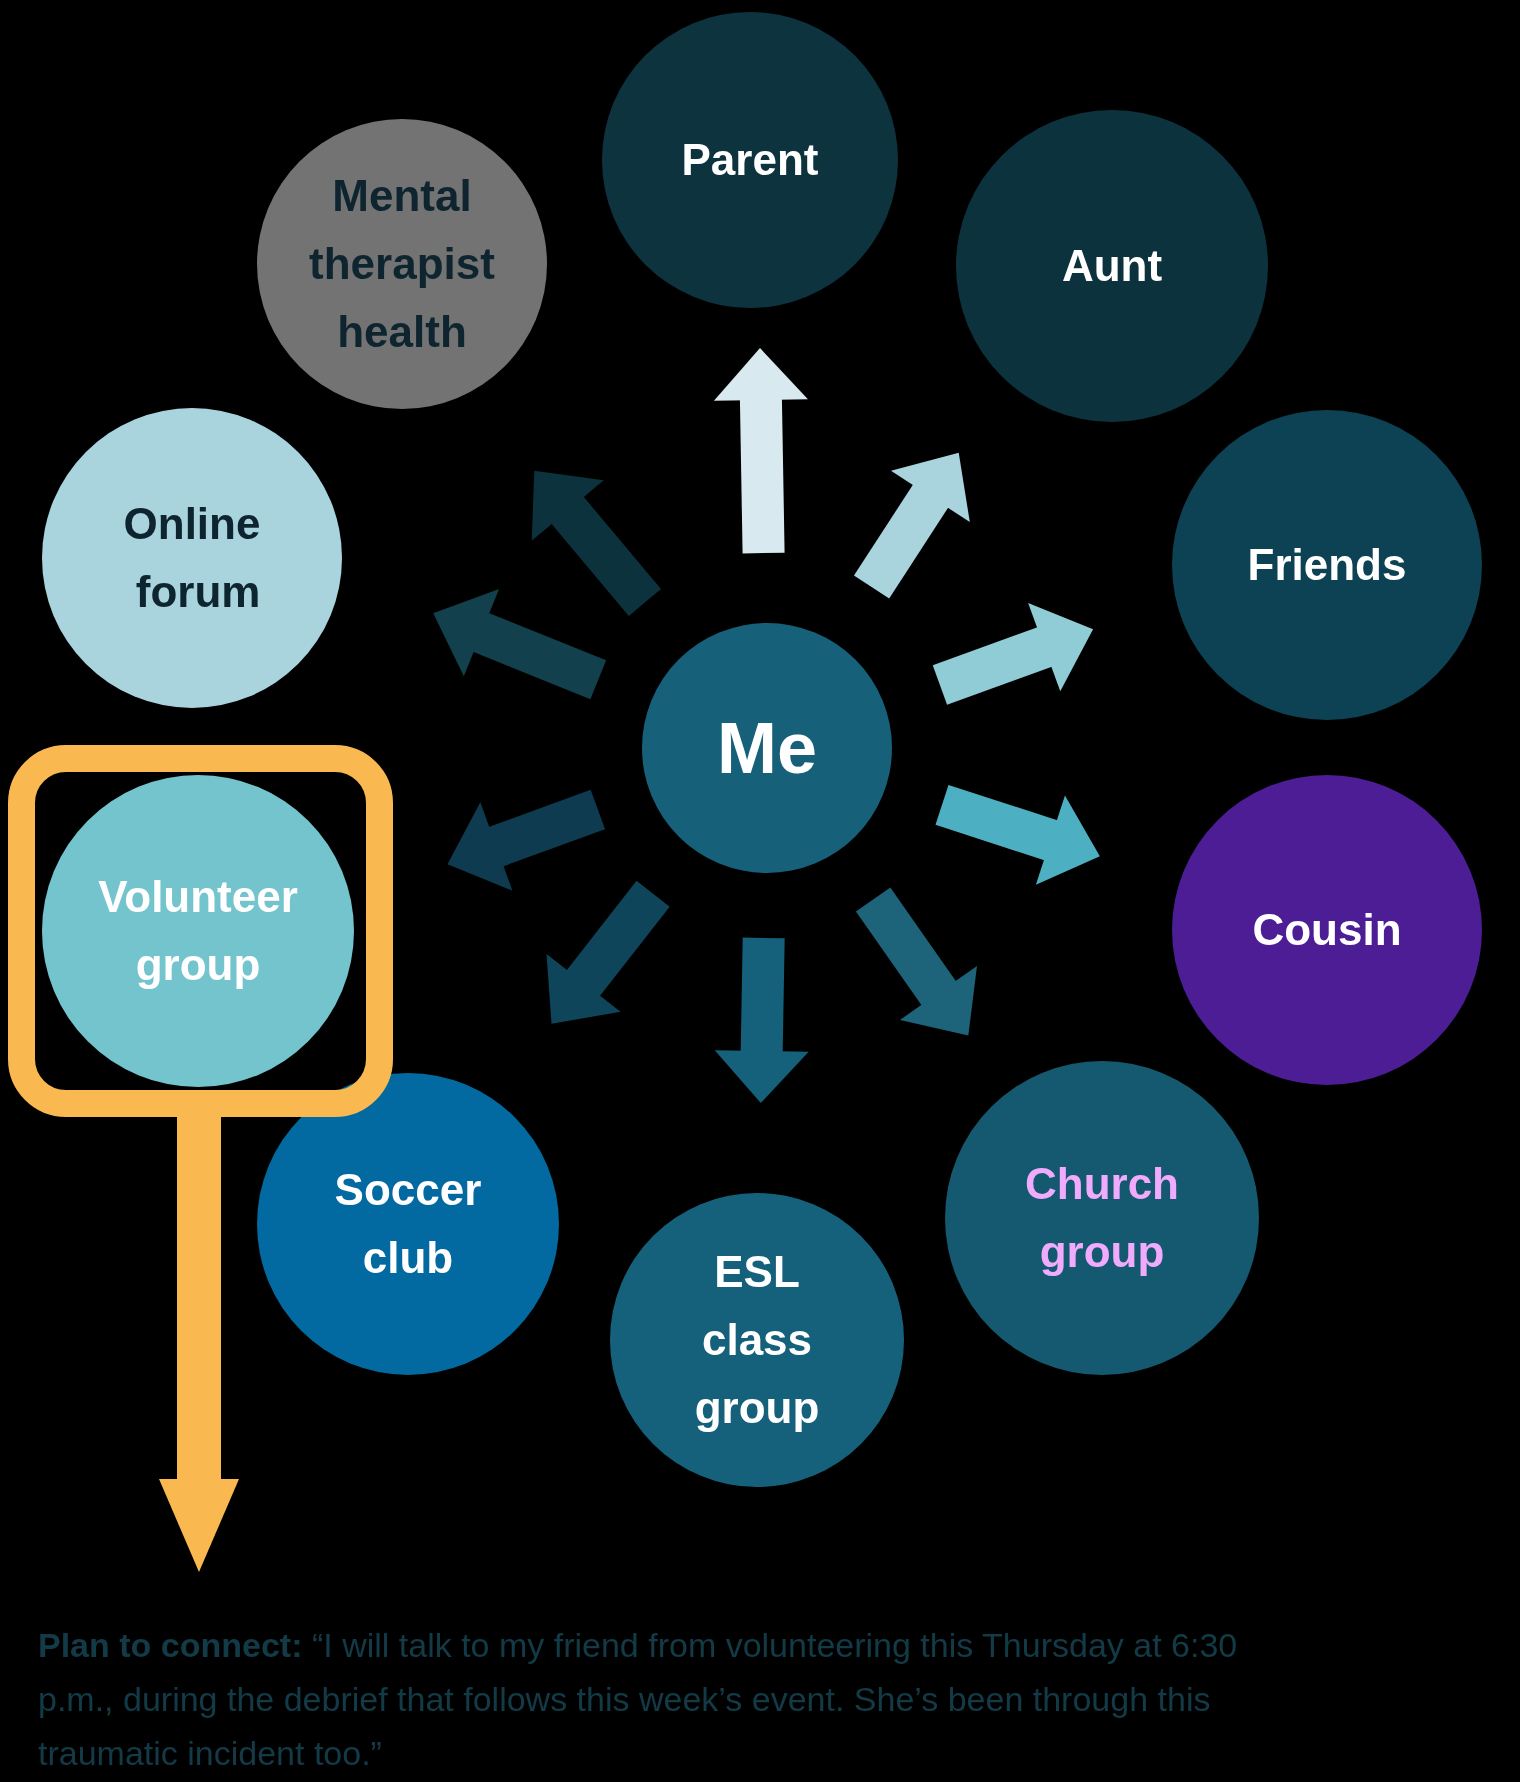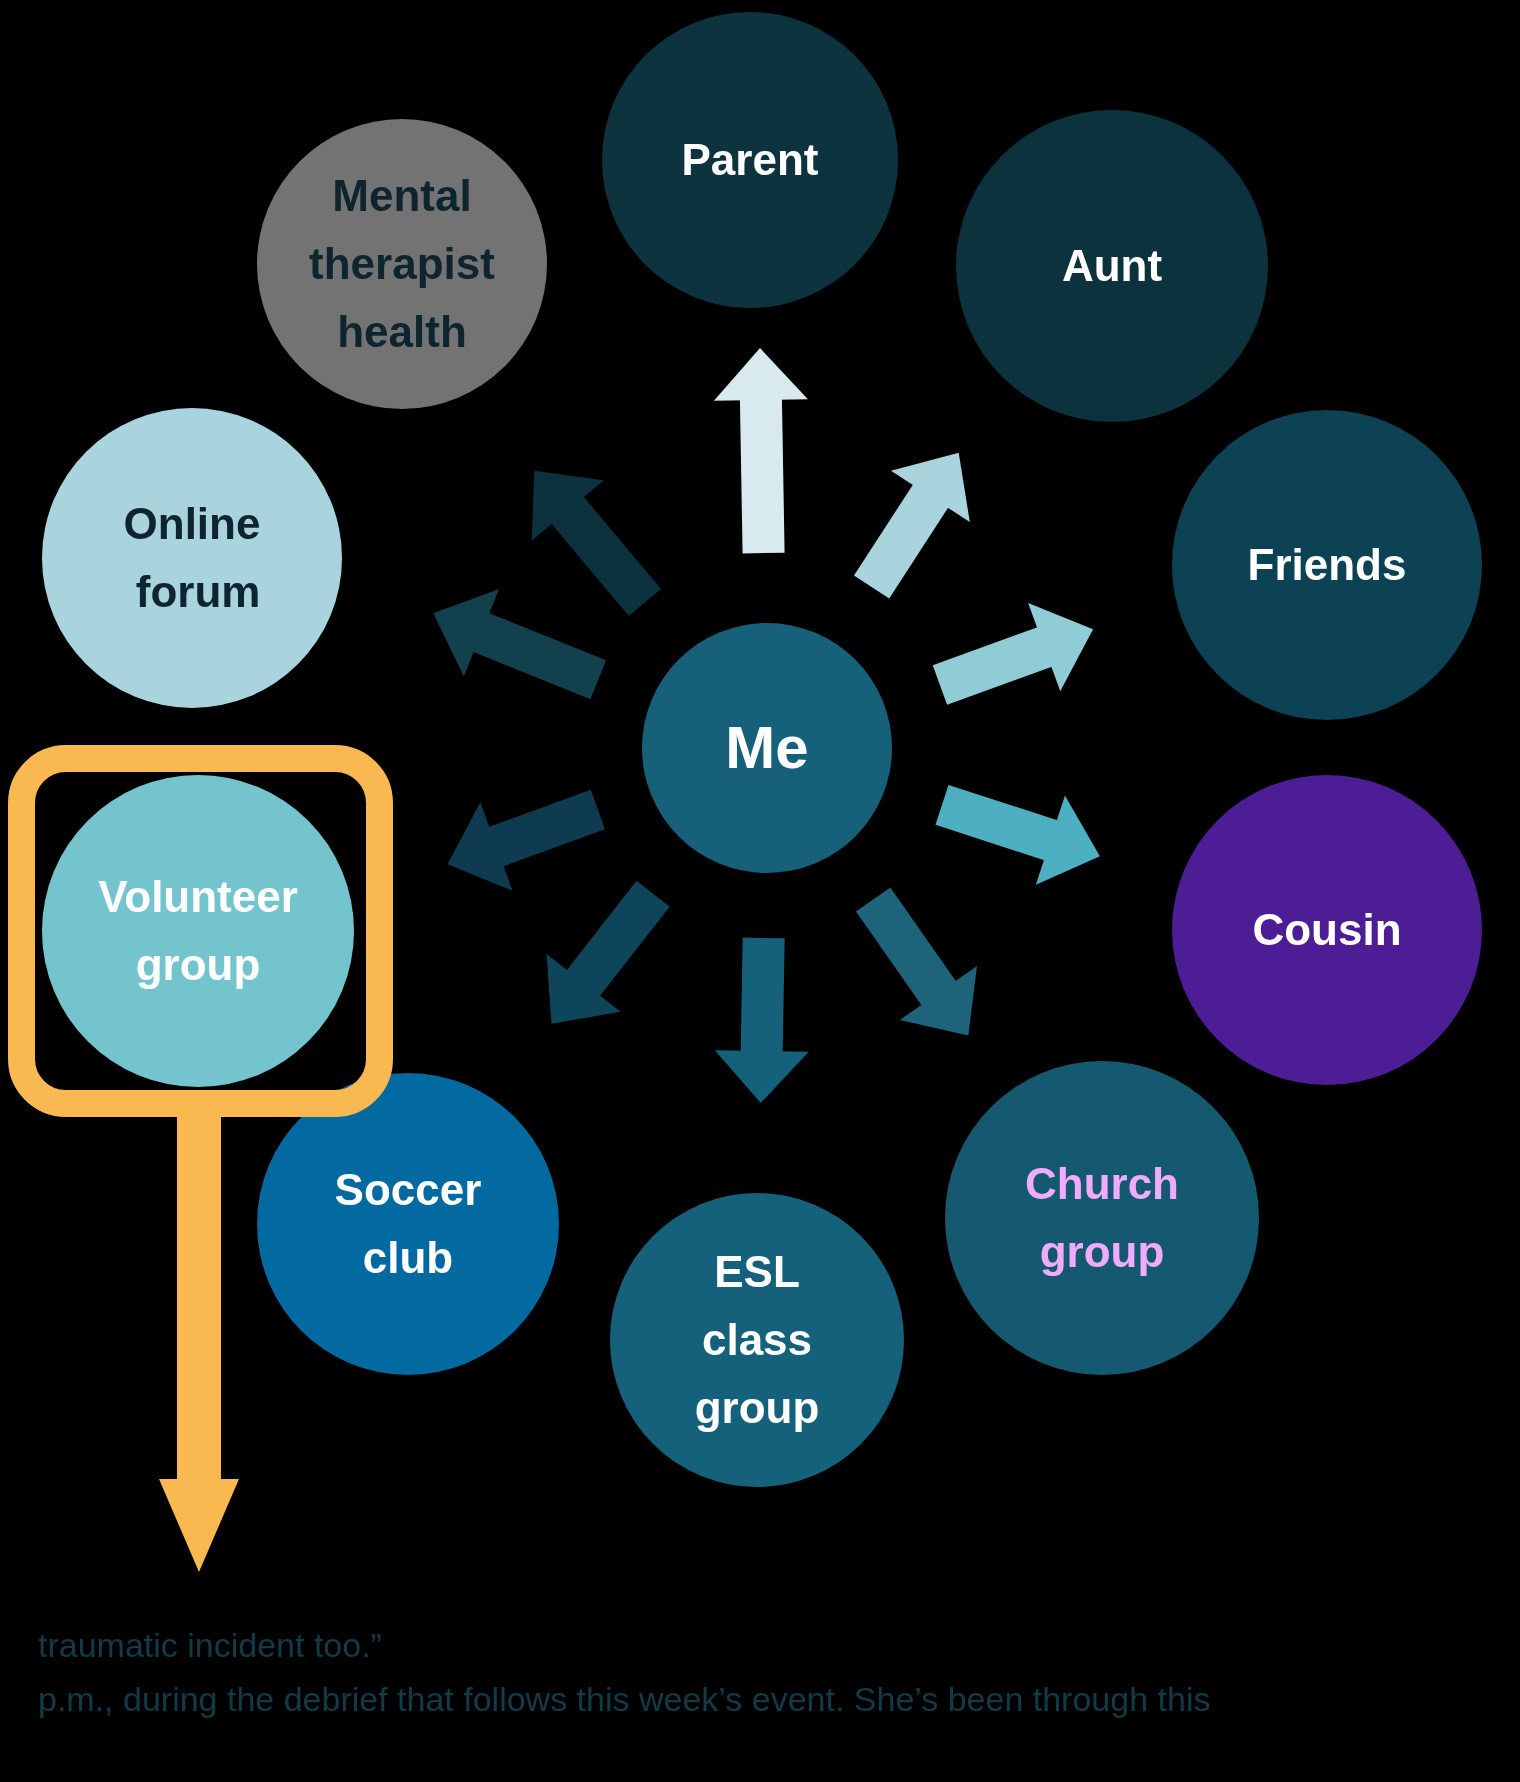--- a/index.html
+++ b/index.html
@@ -22,21 +22,21 @@
     align-items: center;
     justify-content: center;
     text-align: center;
   }
   .node-label {
     font-size: 44px;
     font-weight: bold;
     line-height: 1.55;
   }
   .me-label {
-    font-size: 60px;
+    font-size: 72px;
     font-weight: bold;
     line-height: 1;
   }
   .arrow {
     position: absolute;
     width: 0;
     height: 0;
     transform-origin: 0 0;
   }
   .arrow-stem {
@@ -205,16 +205,17 @@
       </div>
     </div>
 
   <div id="highlight">
     <div id="hl-rect" style="border-color: rgb(249, 185, 80);"></div>
     <div id="hl-stem" style="background: rgb(249, 185, 80);"></div>
     <div id="hl-head" style="border-top-color: rgb(249, 185, 80);"></div>
   </div>
 
   <div id="caption" style="color: rgb(19, 59, 71);">
+    <div class="cap-line"><strong>Plan to connect:</strong><span> “I will talk to my friend from volunteering this Thursday at 6:30</span></div>
+    <div class="cap-line">p.m., during the debrief that follows this week’s event. She’s been through this</div>
     <div class="cap-line">traumatic incident too.”</div>
-    <div class="cap-line">p.m., during the debrief that follows this week’s event. She’s been through this</div>
   </div>
 </div>
 
 </body></html>

